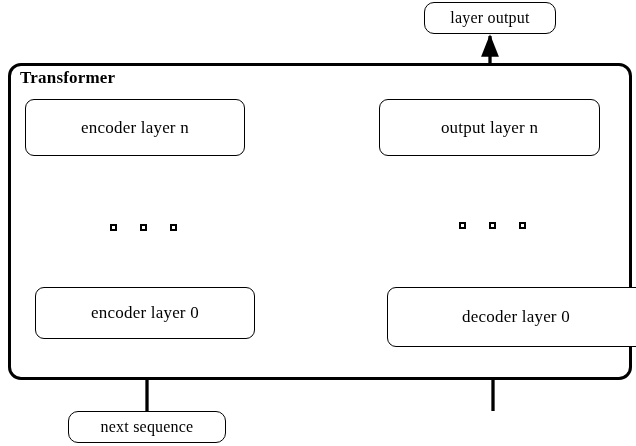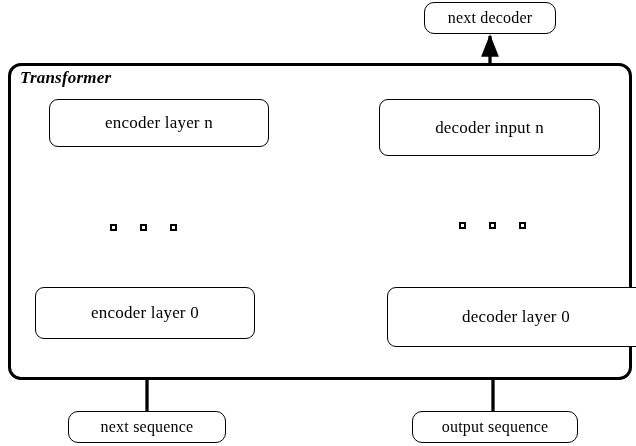--- a/index.html
+++ b/index.html
@@ -55,21 +55,20 @@
   }
   #outer-title {
     position: absolute;
     left: 20px;
     top: 68px;
     font-size: 17px;
     font-weight: bold;
     color: #000000;
     z-index: 4;
     letter-spacing: 0.2px;
-    font-style: italic;
   }
   .dots {
     position: absolute;
     display: flex;
     gap: 23px;
     z-index: 4;
   }
   .dots span {
     display: block;
     width: 7px;
@@ -112,29 +111,29 @@
 
     <line x1="255" y1="127" x2="381" y2="228" stroke="#000000" stroke-width="3.6" marker-end="url(#ah)"></line>
 
     <line x1="255" y1="127" x2="380" y2="313" stroke="#000000" stroke-width="3.6" marker-end="url(#ah)"></line>
   </svg>
 
   <div id="outer-box"></div>
   <div id="outer-title">Transformer</div>
 
   <div class="node small" style="left:424px; top:2px; width:132px; height:32px;">
-    <span>next decoder</span>
+    <span>layer output</span>
   </div>
 
-  <div class="node" style="left:49px; top:99px; width:220px; height:48px;">
+  <div class="node" style="left:25px; top:99px; width:220px; height:57px;">
     <span>encoder layer n</span>
   </div>
 
   <div class="node" style="left:379px; top:99px; width:221px; height:57px;">
-    <span>decoder input n</span>
+    <span>output layer n</span>
   </div>
 
   <div class="dots" style="left:110px; top:224px;">
     <span></span>
     <span></span>
     <span></span>
   </div>
 
   <div class="dots" style="left:459px; top:222px;">
     <span></span>
@@ -147,17 +146,14 @@
   </div>
 
   <div class="node" style="left:387px; top:287px; width:258px; height:60px;">
     <span>decoder layer 0</span>
   </div>
 
   <div class="node small" style="left:68px; top:411px; width:158px; height:32px;">
     <span>next sequence</span>
   </div>
 
-  <div class="node small" style="left:412px; top:411px; width:166px; height:32px;">
-    <span>output sequence</span>
-  </div>
 
 </div>
 
 </body></html>

